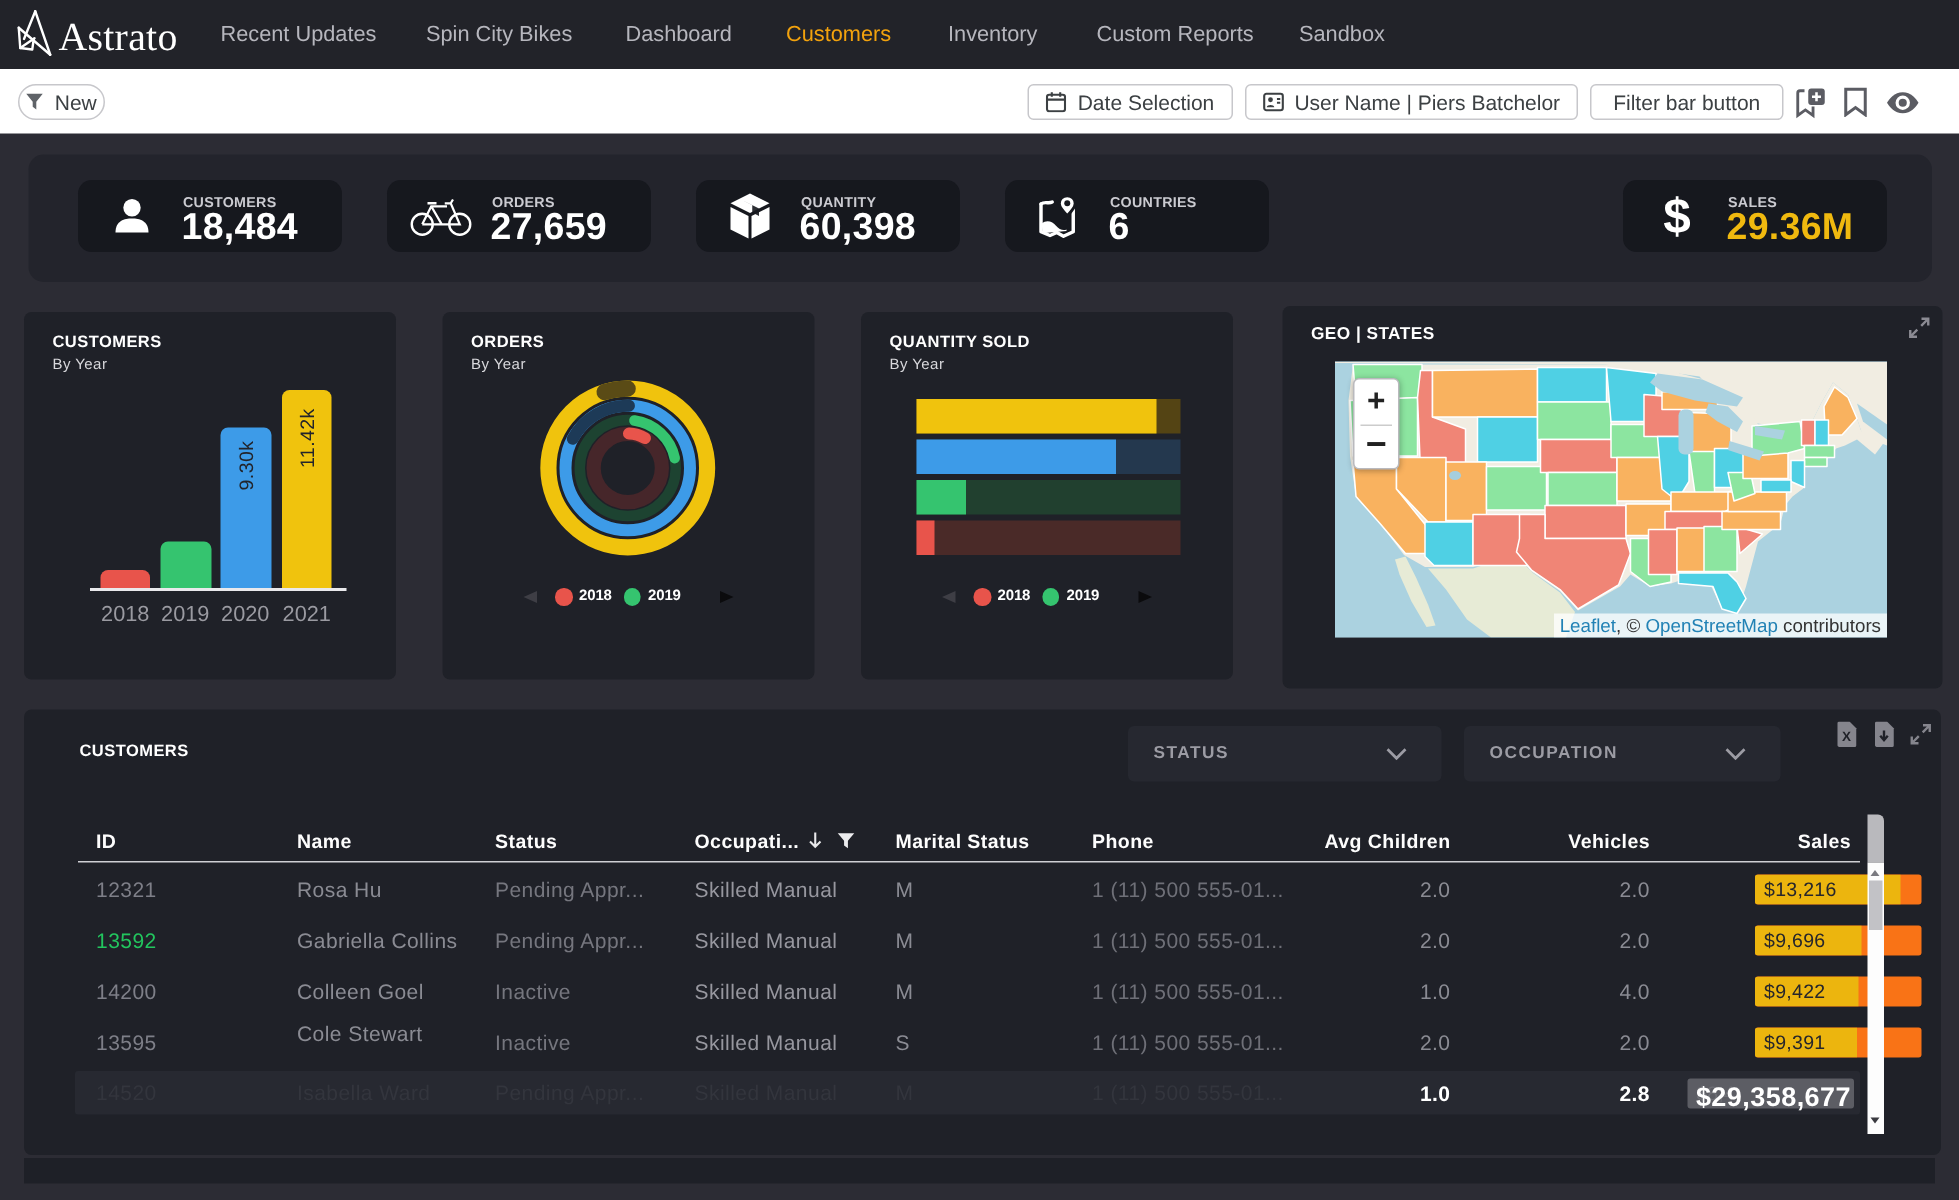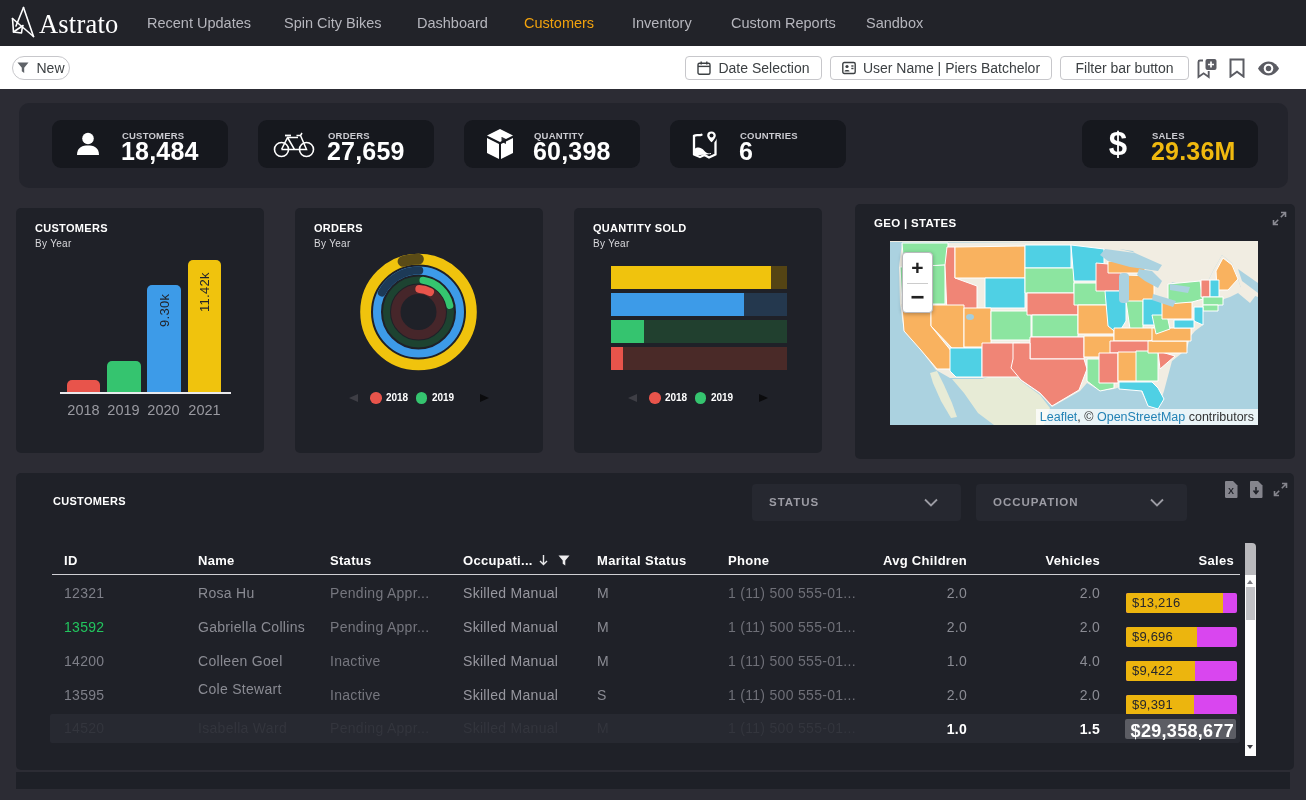--- a/index.html
+++ b/index.html
@@ -26,21 +26,21 @@
 .ldot { position:absolute; top:0; width:11.5px; height:11.5px; border-radius:50%; }
 .ltxt { position:absolute; top:1px; font-size:10px; font-weight:bold; color:#fff; letter-spacing:-0.1px; line-height:10.5px; }
 .larrow { position:absolute; width:0; height:0; }
 
 #tablepanel { position:absolute; left:16px; top:473px; width:1278px; height:297px; background:#1f2128; border-radius:5px; }
 .th { position:absolute; font-size:13px; font-weight:bold; color:#fdfdfd; letter-spacing:0.3px; }
 .td { position:absolute; font-size:14px; color:#8a8b93; letter-spacing:0.3px; }
 .tdr { text-align:right; }
 .drop { position:absolute; top:11px; height:37px; background:#262830; border-radius:4px; }
 .droplab { position:absolute; left:17px; top:12px; font-size:11.5px; font-weight:bold; color:#9c9ca4; letter-spacing:1px; }
-.salesbar { position:absolute; left:1110px; width:111px; height:20px; background:#d946ef; border-radius:2px; overflow:hidden;margin-top:10px; }
+.salesbar { position:absolute; left:1154px; width:111px; height:20px; background:#f97316; border-radius:2px; overflow:hidden; }
 .salesfill { position:absolute; left:0; top:0; height:20px; background:#ecb50e; }
 .saleslbl { position:absolute; left:6px; top:2px; font-size:13px; color:#26262c; letter-spacing:0.2px; }
 </style>
 </head>
 <body>
 <div id="nav">
   <svg class="abs" style="left:11px;top:6px;" width="25" height="32" viewBox="0 0 25 32" fill="none" stroke="#fff" stroke-width="1.6" stroke-linejoin="round" stroke-linecap="round">
     <path d="M12.5 1.5 L5 20"></path>
     <path d="M12.5 1.5 L22.5 30.5"></path>
     <path d="M22.5 30.5 L1.5 12.5"></path>
@@ -398,21 +398,21 @@
   <div class="abs" style="left:34px;top:241px;width:1190px;height:29px;background:#272931;border-radius:2px;"></div>
   <div class="td" style="left:48px;top:247px;color:#33353d;">14520</div>
   <div class="td" style="left:182px;top:247px;color:#33353d;">Isabella Ward</div>
   <div class="td" style="left:314px;top:247px;color:#33353d;">Pending Appr...</div>
   <div class="td" style="left:447px;top:247px;color:#33353d;">Skilled Manual</div>
   <div class="td" style="left:581px;top:247px;color:#33353d;">M</div>
   <div class="td" style="left:712px;top:247px;color:#33353d;">1 (11) 500 555-01...</div>
   <div class="abs" style="left:1109px;top:246px;width:111px;height:20px;background:#5c5d64;border-radius:2px;"></div>
   <div class="abs" style="left:1115px;top:248px;font-size:13px;color:#6e6f76;">$8,4</div>
   <div class="td tdr" style="left:851px;top:248px;width:100px;color:#fff;font-weight:bold;font-size:14px;">1.0</div>
-  <div class="td tdr" style="left:984px;top:248px;width:100px;color:#fff;font-weight:bold;font-size:14px;">1.5</div>
+  <div class="td tdr" style="left:984px;top:248px;width:100px;color:#fff;font-weight:bold;font-size:14px;">2.8</div>
   <div class="td tdr" style="left:1068px;top:248px;width:150px;color:#fff;font-weight:bold;font-size:18px;">$29,358,677</div>
 
   <div class="abs" style="left:1229px;top:70px;width:11px;height:32px;background:#b9b9bd;border-radius:0 4px 0 0;"></div>
   <div class="abs" style="left:1229px;top:102px;width:11px;height:181px;background:#fdfdfd;">
     <div style="position:absolute;left:2px;top:5px;width:0;height:0;border-left:3.5px solid transparent;border-right:3.5px solid transparent;border-bottom:4px solid #7a7a80;"></div>
     <div style="position:absolute;left:1px;top:12px;width:9px;height:33px;background:#c2c2c6;"></div>
     <div style="position:absolute;left:2px;bottom:7px;width:0;height:0;border-left:3.5px solid transparent;border-right:3.5px solid transparent;border-top:4px solid #3a3a40;"></div>
   </div>
 </div>
 <div class="abs" style="left:16px;top:772px;width:1274px;height:17px;background:#1e2027;"></div>

